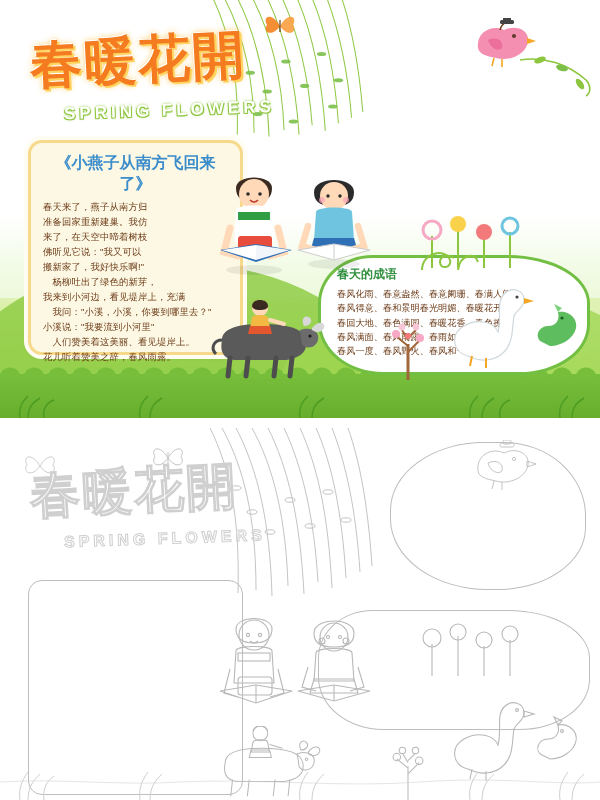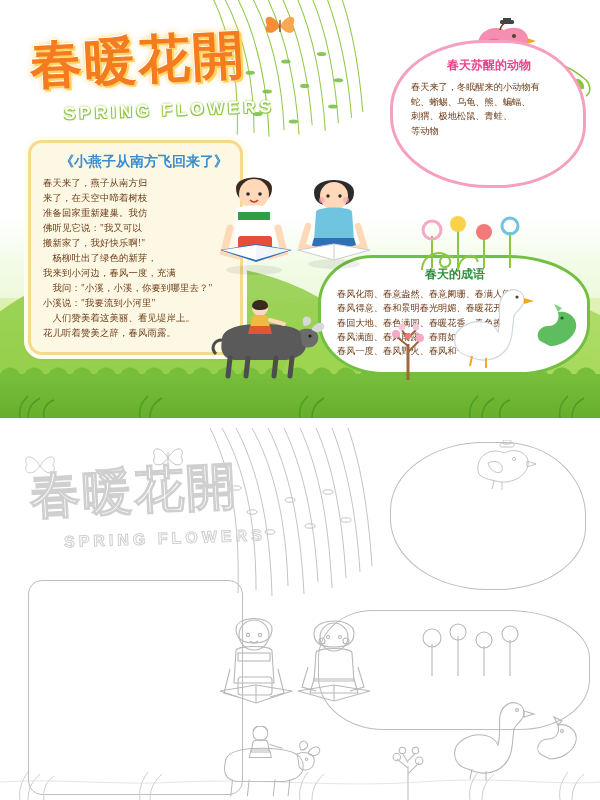--- a/index.html
+++ b/index.html
@@ -101,34 +101,33 @@
   .card-left {
     position: absolute; left: 28px; top: 140px;
     width: 215px; height: 215px;
     background: #fdf8e4;
     border: 3px solid #f6d98a;
     border-radius: 14px;
     box-shadow: 0 0 0 4px #fffdf2, 0 2px 6px rgba(0,0,0,.08);
     padding: 10px 12px 8px 12px;
   }
   .card-left .head {
-    font-size: 14px;
+    font-size: 16px;
     color: #3a8ccb;
     font-weight: bold;
-    text-align: right;
+    text-align: center;
     margin-bottom: 5px;
   }
   .card-left p {
     margin: 0;
     font-size: 9.3px;
     line-height: 1.62;
     color: #6b3a17;
     text-align: left;
     letter-spacing: .2px;
-    font-family: Liberation Serif, serif;
   }
 
   
   .card-animals {
     position: absolute; right: 14px; top: 40px;
     width: 196px; height: 148px;
     background: #ffffff;
     border: 3px solid #f5a0c0;
     border-radius: 48% 42% 45% 50% / 46% 50% 42% 48%;
     padding: 14px 16px 10px 18px;
@@ -145,21 +144,21 @@
   .card-idioms {
     position: absolute; right: 10px; top: 255px;
     width: 272px; height: 120px;
     background: #ffffff;
     border: 3px solid #73bf44;
     border-radius: 20% 30% 26% 24% / 40% 40% 42% 44%;
     padding: 8px 14px 8px 16px;
   }
   .card-idioms .head {
     font-size: 12px; font-weight: bold; color: #2f8f3e;
-    text-align: center; margin-bottom: 4px;
+    text-align: left; margin-bottom: 4px;
   }
   .card-idioms p {
     margin: 0; font-size: 9.2px; line-height: 1.55; color: #6b3a17;
   }
 
   
   .kid { position: absolute; }
 
   
   .bw-panel {
@@ -269,37 +268,30 @@
       <path d="M24 40 L22 48 M32 41 L32 49" stroke="#f5a623" stroke-width="1.6"></path>
     </svg>
 
     <svg style="position:absolute;left:520px;top:56px;" width="74" height="46" viewBox="0 0 74 46">
       <path d="M0 4 C24 0 48 8 66 24 C70 28 72 36 66 40" stroke="#8cc63e" stroke-width="1.6" fill="none"></path>
       <ellipse cx="20" cy="4" rx="6" ry="3" fill="#8cc63e" transform="rotate(-20 20 4)"></ellipse>
       <ellipse cx="42" cy="12" rx="6" ry="3" fill="#7cc04a" transform="rotate(15 42 12)"></ellipse>
       <ellipse cx="60" cy="28" rx="6" ry="3" fill="#8cc63e" transform="rotate(55 60 28)"></ellipse>
     </svg>
 
-    <div class="card-animals">
-      <div class="head">春天苏醒的动物</div>
-      <p>春天来了，冬眠醒来的小动物有</p>
-      <p>蛇、蜥蜴、乌龟、熊、蝙蝠、</p>
-      <p>刺猬、极地松鼠、青蛙、</p>
-      <p>等动物</p>
-    </div>
 
     <div class="card-left">
       <div class="head">《小燕子从南方飞回来了》</div>
       <p>春天来了，燕子从南方归</p>
+      <p>准备回家重新建巢。我仿</p>
       <p>来了，在天空中啼着树枝</p>
-      <p>准备回家重新建巢。我仿</p>
       <p>佛听见它说："我又可以</p>
       <p>搬新家了，我好快乐啊!"</p>
       <p>　杨柳吐出了绿色的新芽，</p>
-      <p>我来到小河边，春风一度，充满</p>
+      <p>我来到小河边，看见堤岸上，充满</p>
       <p>　我问："小溪，小溪，你要到哪里去？"</p>
       <p>小溪说："我要流到小河里"</p>
       <p>　人们赞美着这美丽、看见堤岸上。</p>
       <p>花儿听着赞美之辞，春风雨露。</p>
     </div>
 
     <div class="card-idioms">
       <div class="head">春天的成语</div>
       <p>春风化雨、春意盎然、春意阑珊、春满人间、</p>
       <p>春风得意、春和景明春光明媚、春暖花开、</p>

